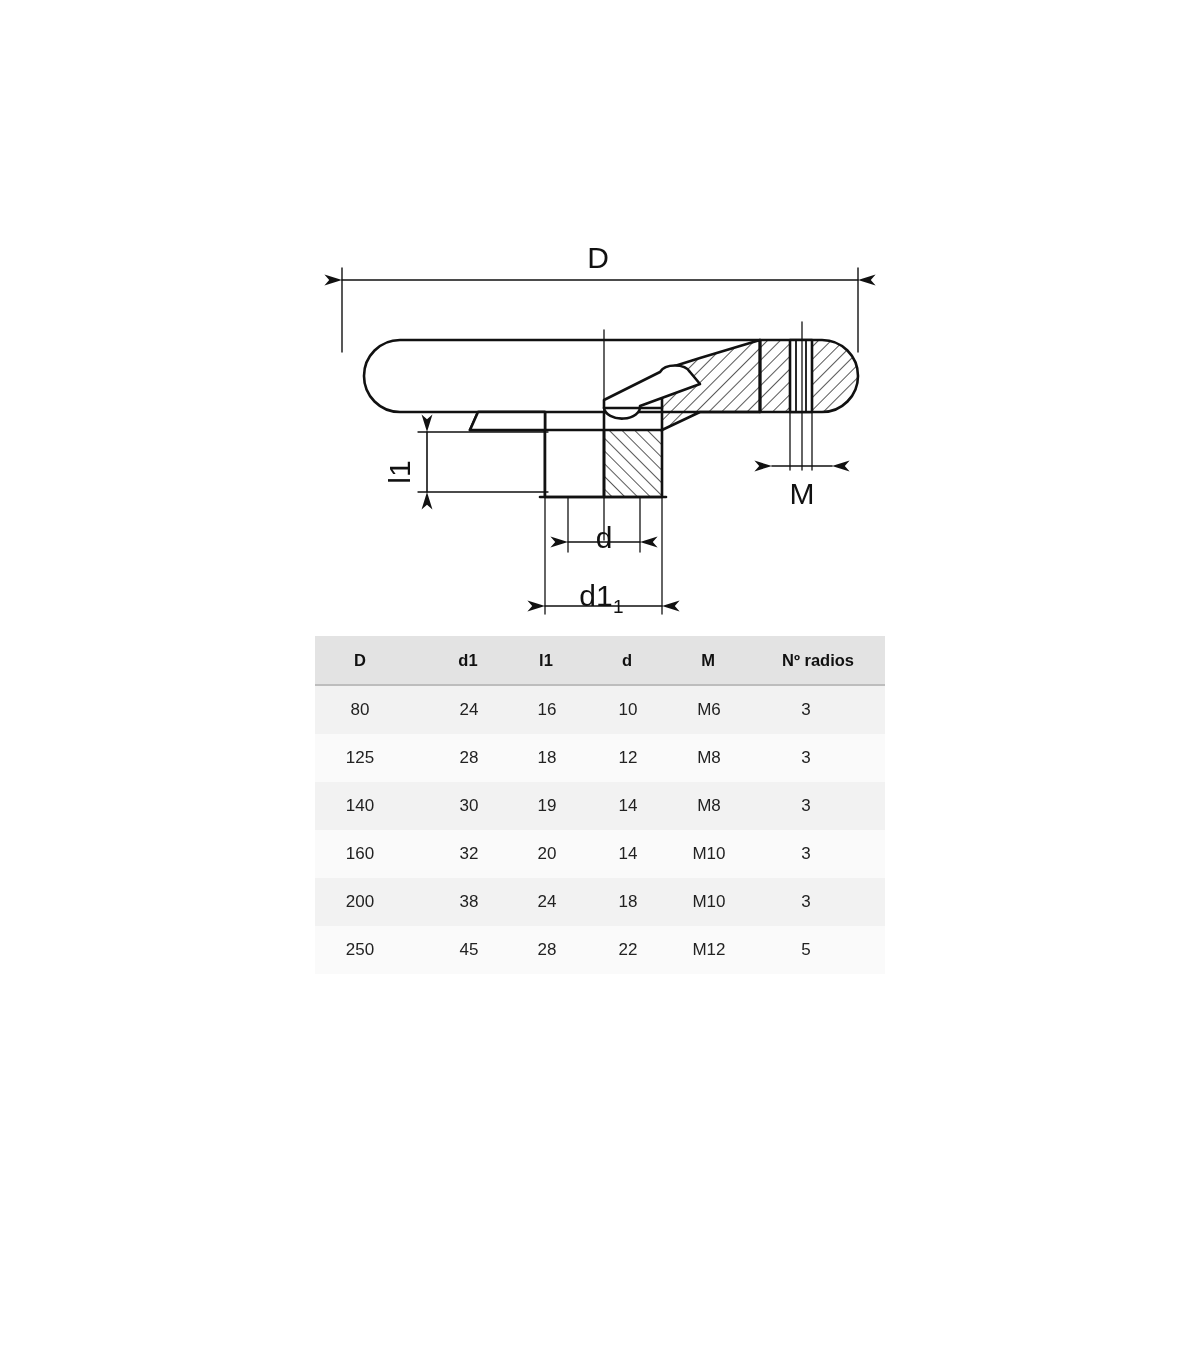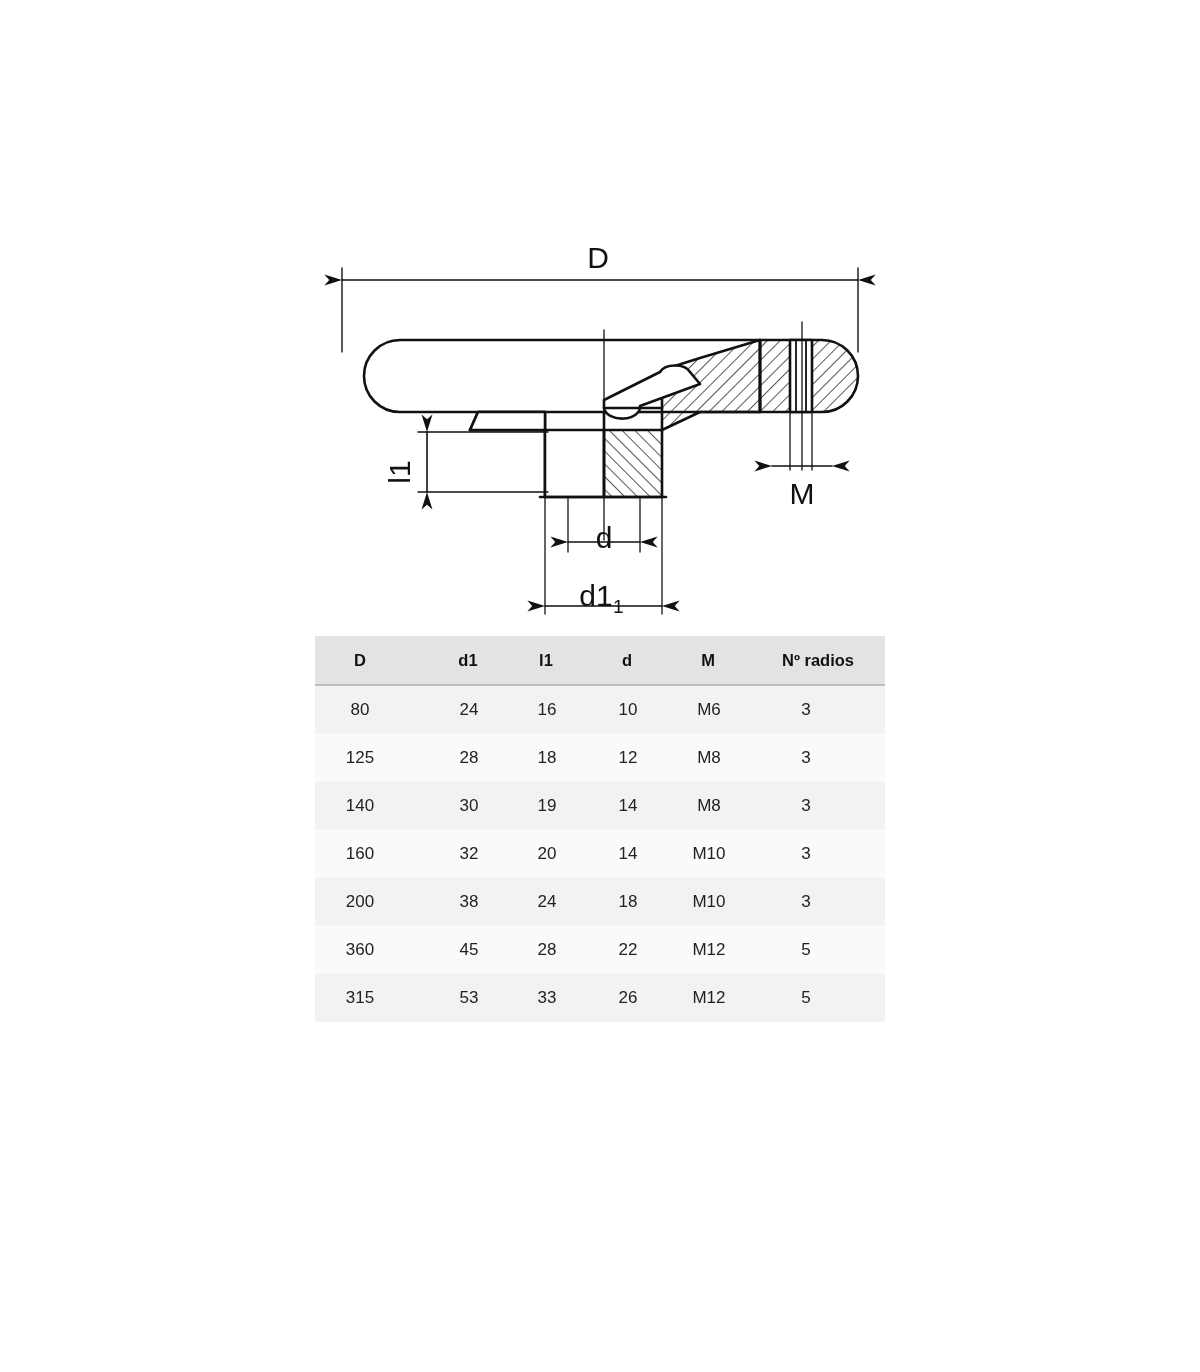--- a/index.html
+++ b/index.html
@@ -234,30 +234,22 @@
       </tr>
       <tr>
         <td class="cell-d">200</td>
         <td class="cell-d1">38</td>
         <td class="cell-l1">24</td>
         <td class="cell-dd">18</td>
         <td class="cell-m">M10</td>
         <td class="cell-rad">3</td>
       </tr>
       <tr>
-        <td class="cell-d">360</td>
+        <td class="cell-d">250</td>
         <td class="cell-d1">45</td>
         <td class="cell-l1">28</td>
         <td class="cell-dd">22</td>
         <td class="cell-m">M12</td>
         <td class="cell-rad">5</td>
       </tr>
-      <tr>
-        <td class="cell-d">315</td>
-        <td class="cell-d1">53</td>
-        <td class="cell-l1">33</td>
-        <td class="cell-dd">26</td>
-        <td class="cell-m">M12</td>
-        <td class="cell-rad">5</td>
-      </tr>
     </tbody>
   </table>
 </div>
 
 </body></html>

